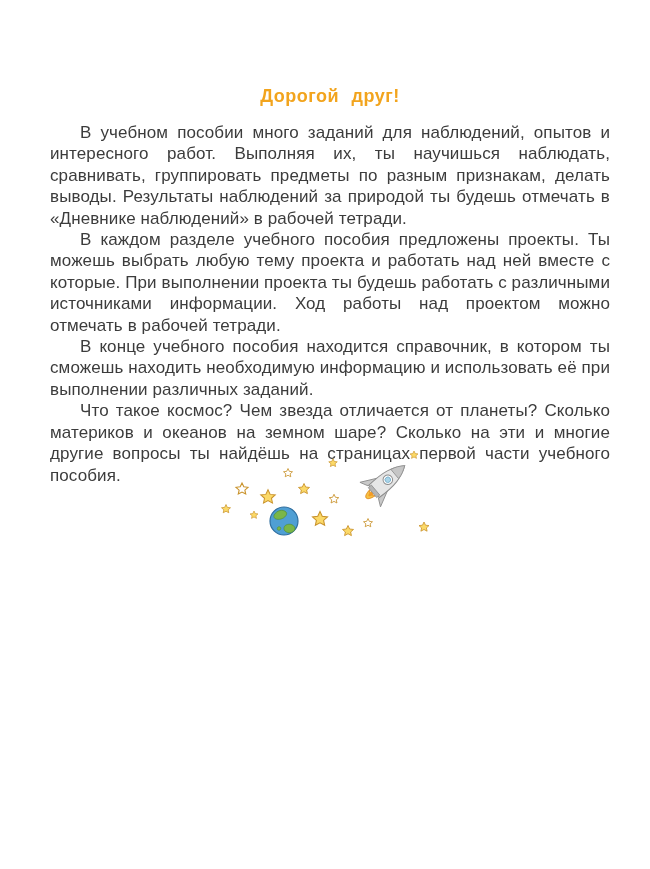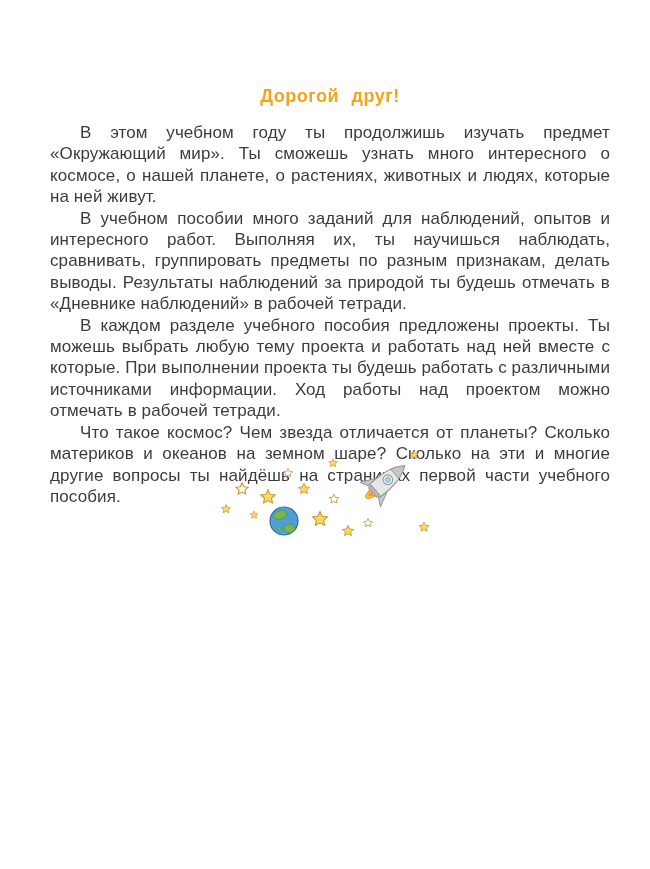--- a/index.html
+++ b/index.html
@@ -50,23 +50,23 @@
   }
 </style>
 </head>
 <body>
 
 <div class="page">
 
   <h1 class="heading">Дорогой друг!</h1>
 
   <div class="body-text">
-    <p>В этом учебном году ты продолжишь изучать предмет «Окружающий мир». Ты сможешь узнать много интересного о космосе, о нашей планете, о растениях, животных и людях, которые на ней живут.</p>
     <p>В учебном пособии много заданий для наблюдений, опытов и интересного работ. Выполняя их, ты научишься наблюдать, сравнивать, группировать предметы по разным признакам, делать выводы. Результаты наблюдений за природой ты будешь отмечать в «Дневнике наблюдений» в рабочей тетради.</p>
     <p>В каждом разделе учебного пособия предложены проекты. Ты можешь выбрать любую тему проекта и работать над ней вместе с которые. При выполнении проекта ты будешь работать с различными источниками информации. Ход работы над проектом можно отмечать в рабочей тетради.</p>
+    <p>В конце учебного пособия находится справочник, в котором ты сможешь находить необходимую информацию и использовать её при выполнении различных заданий.</p>
     <p>Что такое космос? Чем звезда отличается от планеты? Сколько материков и океанов на земном шаре? Сколько на эти и многие другие вопросы ты найдёшь на страницах первой части учебного пособия.</p>
   </div>
 
   <div class="illustration">
     <svg width="250" height="112" viewBox="0 0 250 112">
       <defs>
         <path id="star" d="M0,-5 L1.5,-1.8 L5,-1.4 L2.4,0.9 L3.1,4.2 L0,2.5 L-3.1,4.2 L-2.4,0.9 L-5,-1.4 L-1.5,-1.8 Z"></path>
       </defs>
 
       <use href="#star" transform="translate(26,70) scale(0.9)" fill="#FBD968" stroke="#C9922A" stroke-width="0.8"></use>

